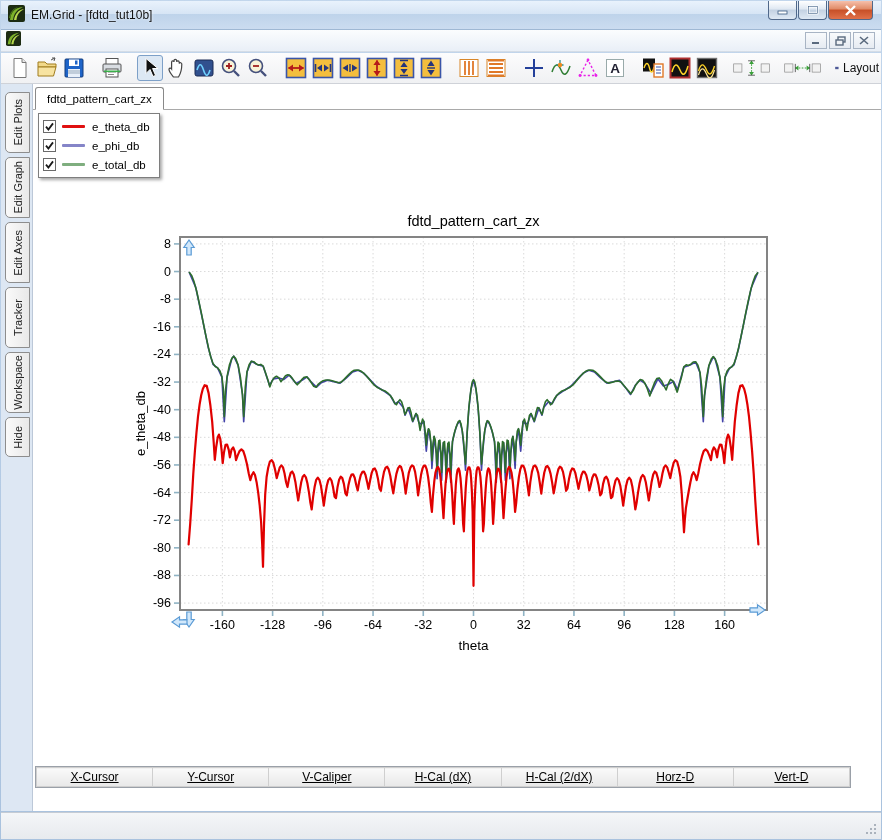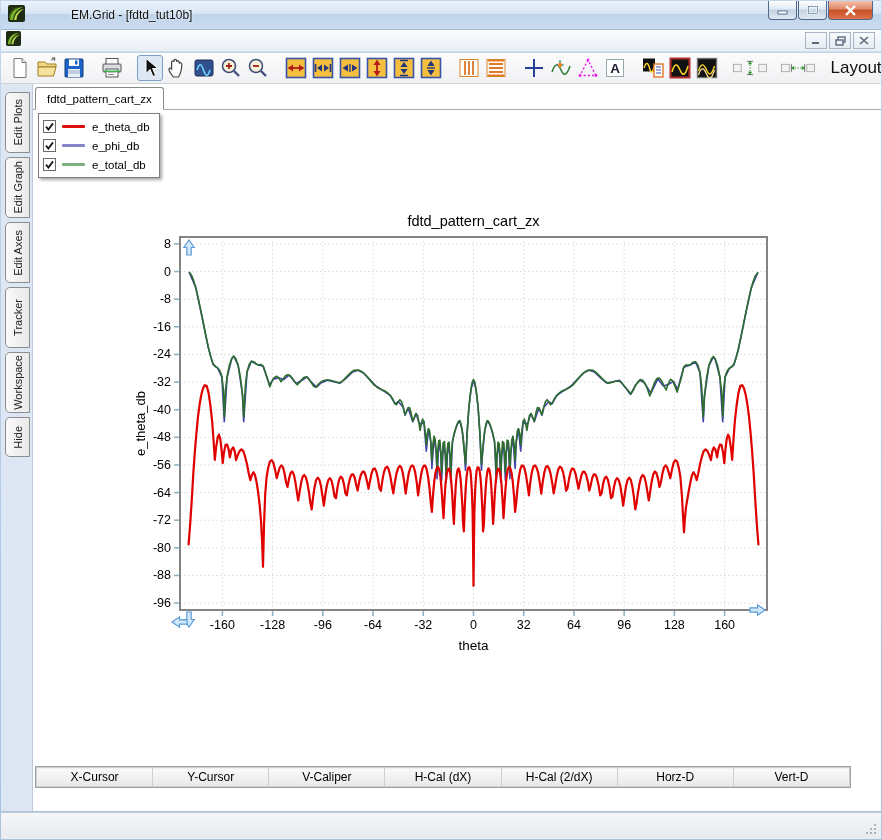--- a/index.html
+++ b/index.html
@@ -1,58 +1,58 @@
 <!DOCTYPE html>
 <html><head>
 <meta charset="utf-8">
 <style>
   html,body{margin:0;padding:0;background:#888;}
   *{box-sizing:border-box;font-family:"Liberation Sans","DejaVu Sans",sans-serif;}
   #win{position:relative;width:882px;height:840px;background:linear-gradient(180deg,#c2d6ec,#a9c2de);outline:1px solid #31506f;overflow:hidden;}
   
   .titlebar{position:absolute;top:1px;left:1px;right:1px;height:29px;display:flex;align-items:center;padding-left:7px;
-    background:linear-gradient(180deg,#e9f2fc 0%,#d7e5f5 45%,#bed3ea 46%,#cbdcf0 100%);border-bottom:1px solid #9fb8d4;gap:40px;}
+    background:linear-gradient(180deg,#e9f2fc 0%,#d7e5f5 45%,#bed3ea 46%,#cbdcf0 100%);border-bottom:1px solid #9fb8d4;}
   .title-text{font-size:12px;color:#111;margin-left:6px;text-shadow:0 0 3px #fff;}
   .caption-btns{position:absolute;top:0;right:8px;display:flex;}
   .cap-btn{width:29px;height:19px;border:1px solid #50688a;border-top:none;border-radius:0 0 4px 4px;margin-left:1px;
     background:linear-gradient(180deg,#ffffff 0%,#dfe8f2 45%,#c3d1e2 50%,#dfe9f4 100%);display:flex;align-items:center;justify-content:center;}
   .cap-btn.close{width:45px;background:linear-gradient(180deg,#f6c0ab 0%,#e08a67 45%,#c74f27 50%,#e0714a 100%);}
   
   .menubar{position:absolute;top:30px;left:1px;right:1px;height:22px;display:flex;align-items:center;padding-left:5px;
     background:linear-gradient(180deg,#fbfdfe,#e9eff7);border-bottom:1px solid #d4dce6;}
   .menu-item{font-size:12px;color:#111;padding:2px 8px;cursor:default;}
   .menu-item u{text-decoration:underline;}
   .mdi-btns{position:absolute;right:6px;top:2px;display:flex;}
   .mdi-btn{width:22px;height:17px;border:1px solid #a8b4c4;background:linear-gradient(#f8fafc,#e6ebf2);margin-left:2px;display:flex;align-items:center;justify-content:center;}
   
   .toolbar{position:absolute;top:53px;left:1px;right:1px;height:31px;display:flex;align-items:center;padding-left:6px;overflow:hidden;
     background:linear-gradient(180deg,#fcfcfd,#f0f1f3);border-bottom:1px solid #cfd2d8;}
   .tbtn{height:26px;min-width:26px;display:flex;align-items:center;justify-content:center;border:1px solid transparent;border-radius:3px;margin-right:1px;}
   .tbtn.pressed{background:#dde8f4;border:1px solid #7da0c8;}
   .tbtn.gap{margin-left:11px;}
-  .layout-label{font-size:17px;color:#111;margin-left:4px;white-space:nowrap;}
+  .layout-label{font-size:12px;color:#111;margin-left:4px;white-space:nowrap;}
   
   .sidebar{position:absolute;left:1px;top:84px;width:31px;bottom:29px;background:#dde7f3;}
   .side-tab{position:absolute;left:4px;width:25px;background:linear-gradient(90deg,#fafafa,#e9e9e9);border:1px solid #8d8d8d;
     border-radius:5px 0 0 5px;display:flex;align-items:center;justify-content:center;}
   .side-tab span{writing-mode:vertical-rl;transform:rotate(180deg);font-size:11px;color:#222;}
   
   .content{position:absolute;left:32px;top:84px;right:1px;bottom:29px;background:#fff;border-left:1px solid #bcc8d8;}
   .doc-tab{position:absolute;left:2px;top:3px;height:23px;padding:0 11px;background:#fff;border:1px solid #898989;border-bottom:1px solid #fff;
     border-radius:3px 3px 0 0;font-size:11.5px;display:flex;align-items:center;z-index:3;}
   .tab-line{position:absolute;left:0;right:0;top:25px;border-top:1px solid #a9a9a9;}
   
   .legend{position:absolute;left:5px;top:29px;background:#fff;border:1px solid #7e7e7e;box-shadow:2px 2px 3px rgba(0,0,0,.35);padding:3px 9px 3px 4px;z-index:4;}
   .leg-row{display:flex;align-items:center;height:19px;}
   .leg-row .swatch{width:23px;height:3px;border-radius:1px;margin:0 7px 0 6px;}
   .leg-label{font-size:11.5px;color:#000;}
   
   .readout{position:absolute;left:2px;right:30px;top:682px;border:1px solid #9aa0a8;}
   .readout table{width:100%;border-collapse:collapse;table-layout:fixed;}
-  .readout th{font-weight:normal;font-size:12px;height:19px;background:linear-gradient(#fafafa,#e8e8e8);border:1px solid #cfcfcf;color:#000;}
+  .readout th{font-weight:normal;font-size:12px;height:19px;background:linear-gradient(#fafafa,#e8e8e8);border:1px solid #cfcfcf;color:#000;text-decoration:underline;}
   .readout td{font-size:12px;height:19px;background:#fbfbfb;border:1px solid #dedede;text-align:center;color:#000;}
   
   .statusbar{position:absolute;left:1px;right:1px;bottom:1px;height:27px;background:linear-gradient(#f4f6f8,#e7eaee);border-top:1px solid #c6ccd4;}
   .grip{position:absolute;right:3px;bottom:3px;}
   svg text{font-family:"Liberation Sans","DejaVu Sans",sans-serif;}
 </style>
 </head>
 <body>
 
 <div id="win">

